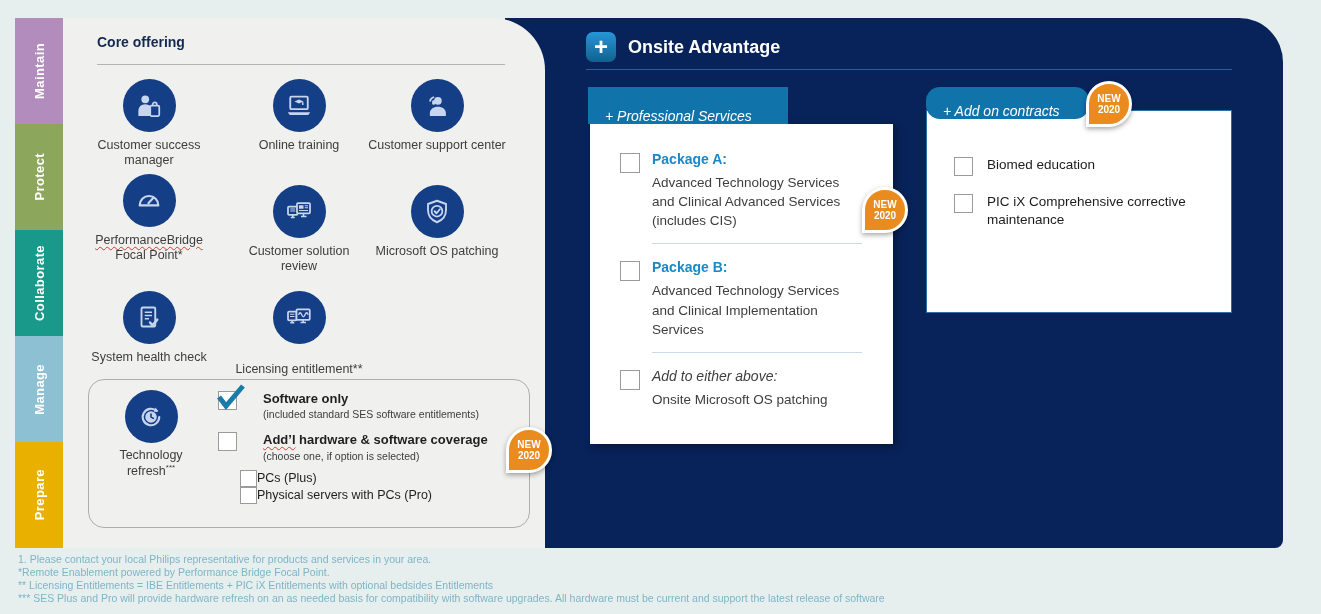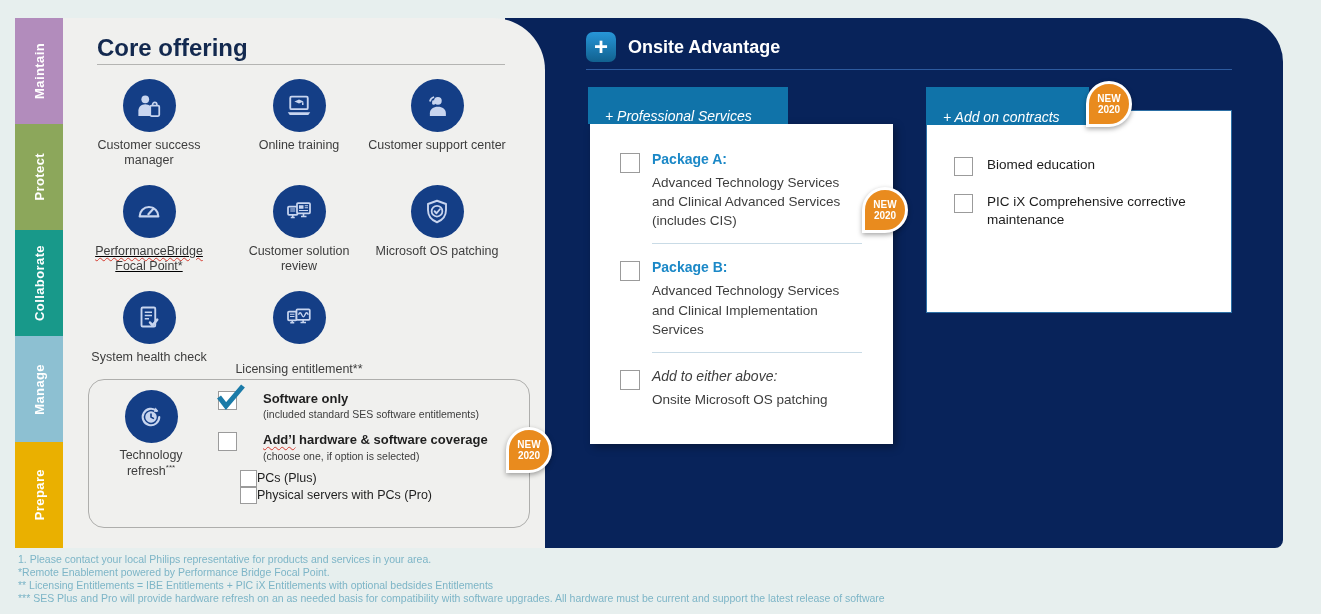--- a/index.html
+++ b/index.html
@@ -14,21 +14,21 @@
     background:#f0f0ee; border-top-right-radius:52px; z-index:2; }
 
   
   .sidebar { position:absolute; left:15px; top:18px; width:48px; height:530px; display:flex;
     flex-direction:column; z-index:3; }
   .side-tab { flex:1; display:flex; align-items:center; justify-content:center; }
   .side-tab span { writing-mode:vertical-rl; transform:rotate(180deg); color:#fff;
     font-weight:bold; font-size:13px; letter-spacing:.4px; }
 
   
-  .core-title { position:absolute; left:97px; top:34px; font-size:24px; font-weight:bold;
+  .core-title { position:absolute; left:97px; top:34px; font-size:14px; font-weight:bold;
     color:#13294f; z-index:4; }
   .core-rule { position:absolute; left:97px; top:64px; width:408px; height:1px; background:#b4b4b2; z-index:4; }
 
   .svc { position:absolute; width:140px; display:flex; flex-direction:column; align-items:center; z-index:4; }
   .icn { width:53px; height:53px; border-radius:50%; background:#143e86; display:flex;
     align-items:center; justify-content:center; flex:0 0 auto; }
   .svc-label { margin-top:6px; font-size:12.5px; color:#3d3d3d; text-align:center; line-height:1.2; }
   .squiggle { text-decoration:underline wavy #d43a2f; text-decoration-thickness:1px; text-underline-offset:2px; }
 
   
@@ -63,21 +63,21 @@
     background:linear-gradient(180deg,#2796d8,#11618f); color:#fff; display:flex; align-items:center;
     justify-content:center; font-size:24px; font-weight:bold; z-index:4; line-height:1; }
   .access-title { position:absolute; left:628px; top:37px; font-size:18px; font-weight:bold;
     color:#fff; z-index:4; }
   .access-rule { position:absolute; left:586px; top:69px; width:646px; height:1px; background:#2d5a9e; z-index:4; }
 
   
   .blue-tab { position:absolute; height:37px; background:#1073a9; color:#fff; display:flex;
     align-items:flex-end; padding-left:17px; font-size:14px; font-style:italic; z-index:6; }
   .pro-tab { left:588px; top:87px; width:200px; }
-  .addon-tab { left:926px; top:87px; width:163px; height:38px; }
+  .addon-tab { left:926px; top:87px; width:163px; height:32px;border-radius:14px; }
 
   .pro-box { position:absolute; left:590px; top:124px; width:303px; height:320px; background:#fff;
     box-shadow:3px 3px 8px rgba(0,0,0,.35); z-index:4; padding:27px 20px 0 30px; }
   .pkg-row { display:flex; gap:12px; }
   .pkg-text { width:212px; }
   .pkg-head { font-size:14px; font-weight:bold; color:#1b88c7; margin-bottom:6px; }
   .pkg-head.plain { color:#3e3e3e; font-weight:normal; font-style:italic; }
   .pkg-body { font-size:13.5px; color:#3e3e3e; line-height:1.42; }
   .pkg-sep { margin:13px 0 15px 32px; width:210px; border-top:1px solid #c9dbe6; }
   .cb.pkg { width:20px; height:20px; margin-top:2px; }
@@ -153,21 +153,21 @@
       <svg width="30" height="30" viewBox="0 0 24 24">
         <circle cx="12.7" cy="7.8" r="3.1" fill="#c8d5ef"></circle>
         <path d="M6.3 20v-2.3c0-3.1 2.7-5.2 6.4-5.2s6.4 2.1 6.4 5.2V20z" fill="#c8d5ef"></path>
         <path d="M9.7 4.8c-1.7.4-3 1.7-3.4 3.6" fill="none" stroke="#c8d5ef" stroke-width="1.4"></path>
         <rect x="8.1" y="7.4" width="2.4" height="3.6" rx="1.1" fill="#c8d5ef"></rect>
       </svg>
     </div>
     <div class="svc-label">Customer support center</div>
   </div>
 
-  <div class="svc" style="left:79px; top:185px;text-decoration:underline;">
+  <div class="svc" style="left:79px; top:174px;">
     <div class="icn">
       <svg width="30" height="30" viewBox="0 0 24 24">
         <path d="M4.5 15.5a7.5 7.5 0 0 1 15 0z" fill="none" stroke="#c8d5ef" stroke-width="1.7" stroke-linejoin="round"></path>
         <path d="M11.5 13.8l4.2-4.6" stroke="#c8d5ef" stroke-width="1.7" stroke-linecap="round"></path>
       </svg>
     </div>
     <div class="svc-label">
       <span class="squiggle">PerformanceBridge</span><br>
       <span>Focal Point*</span>
     </div>

